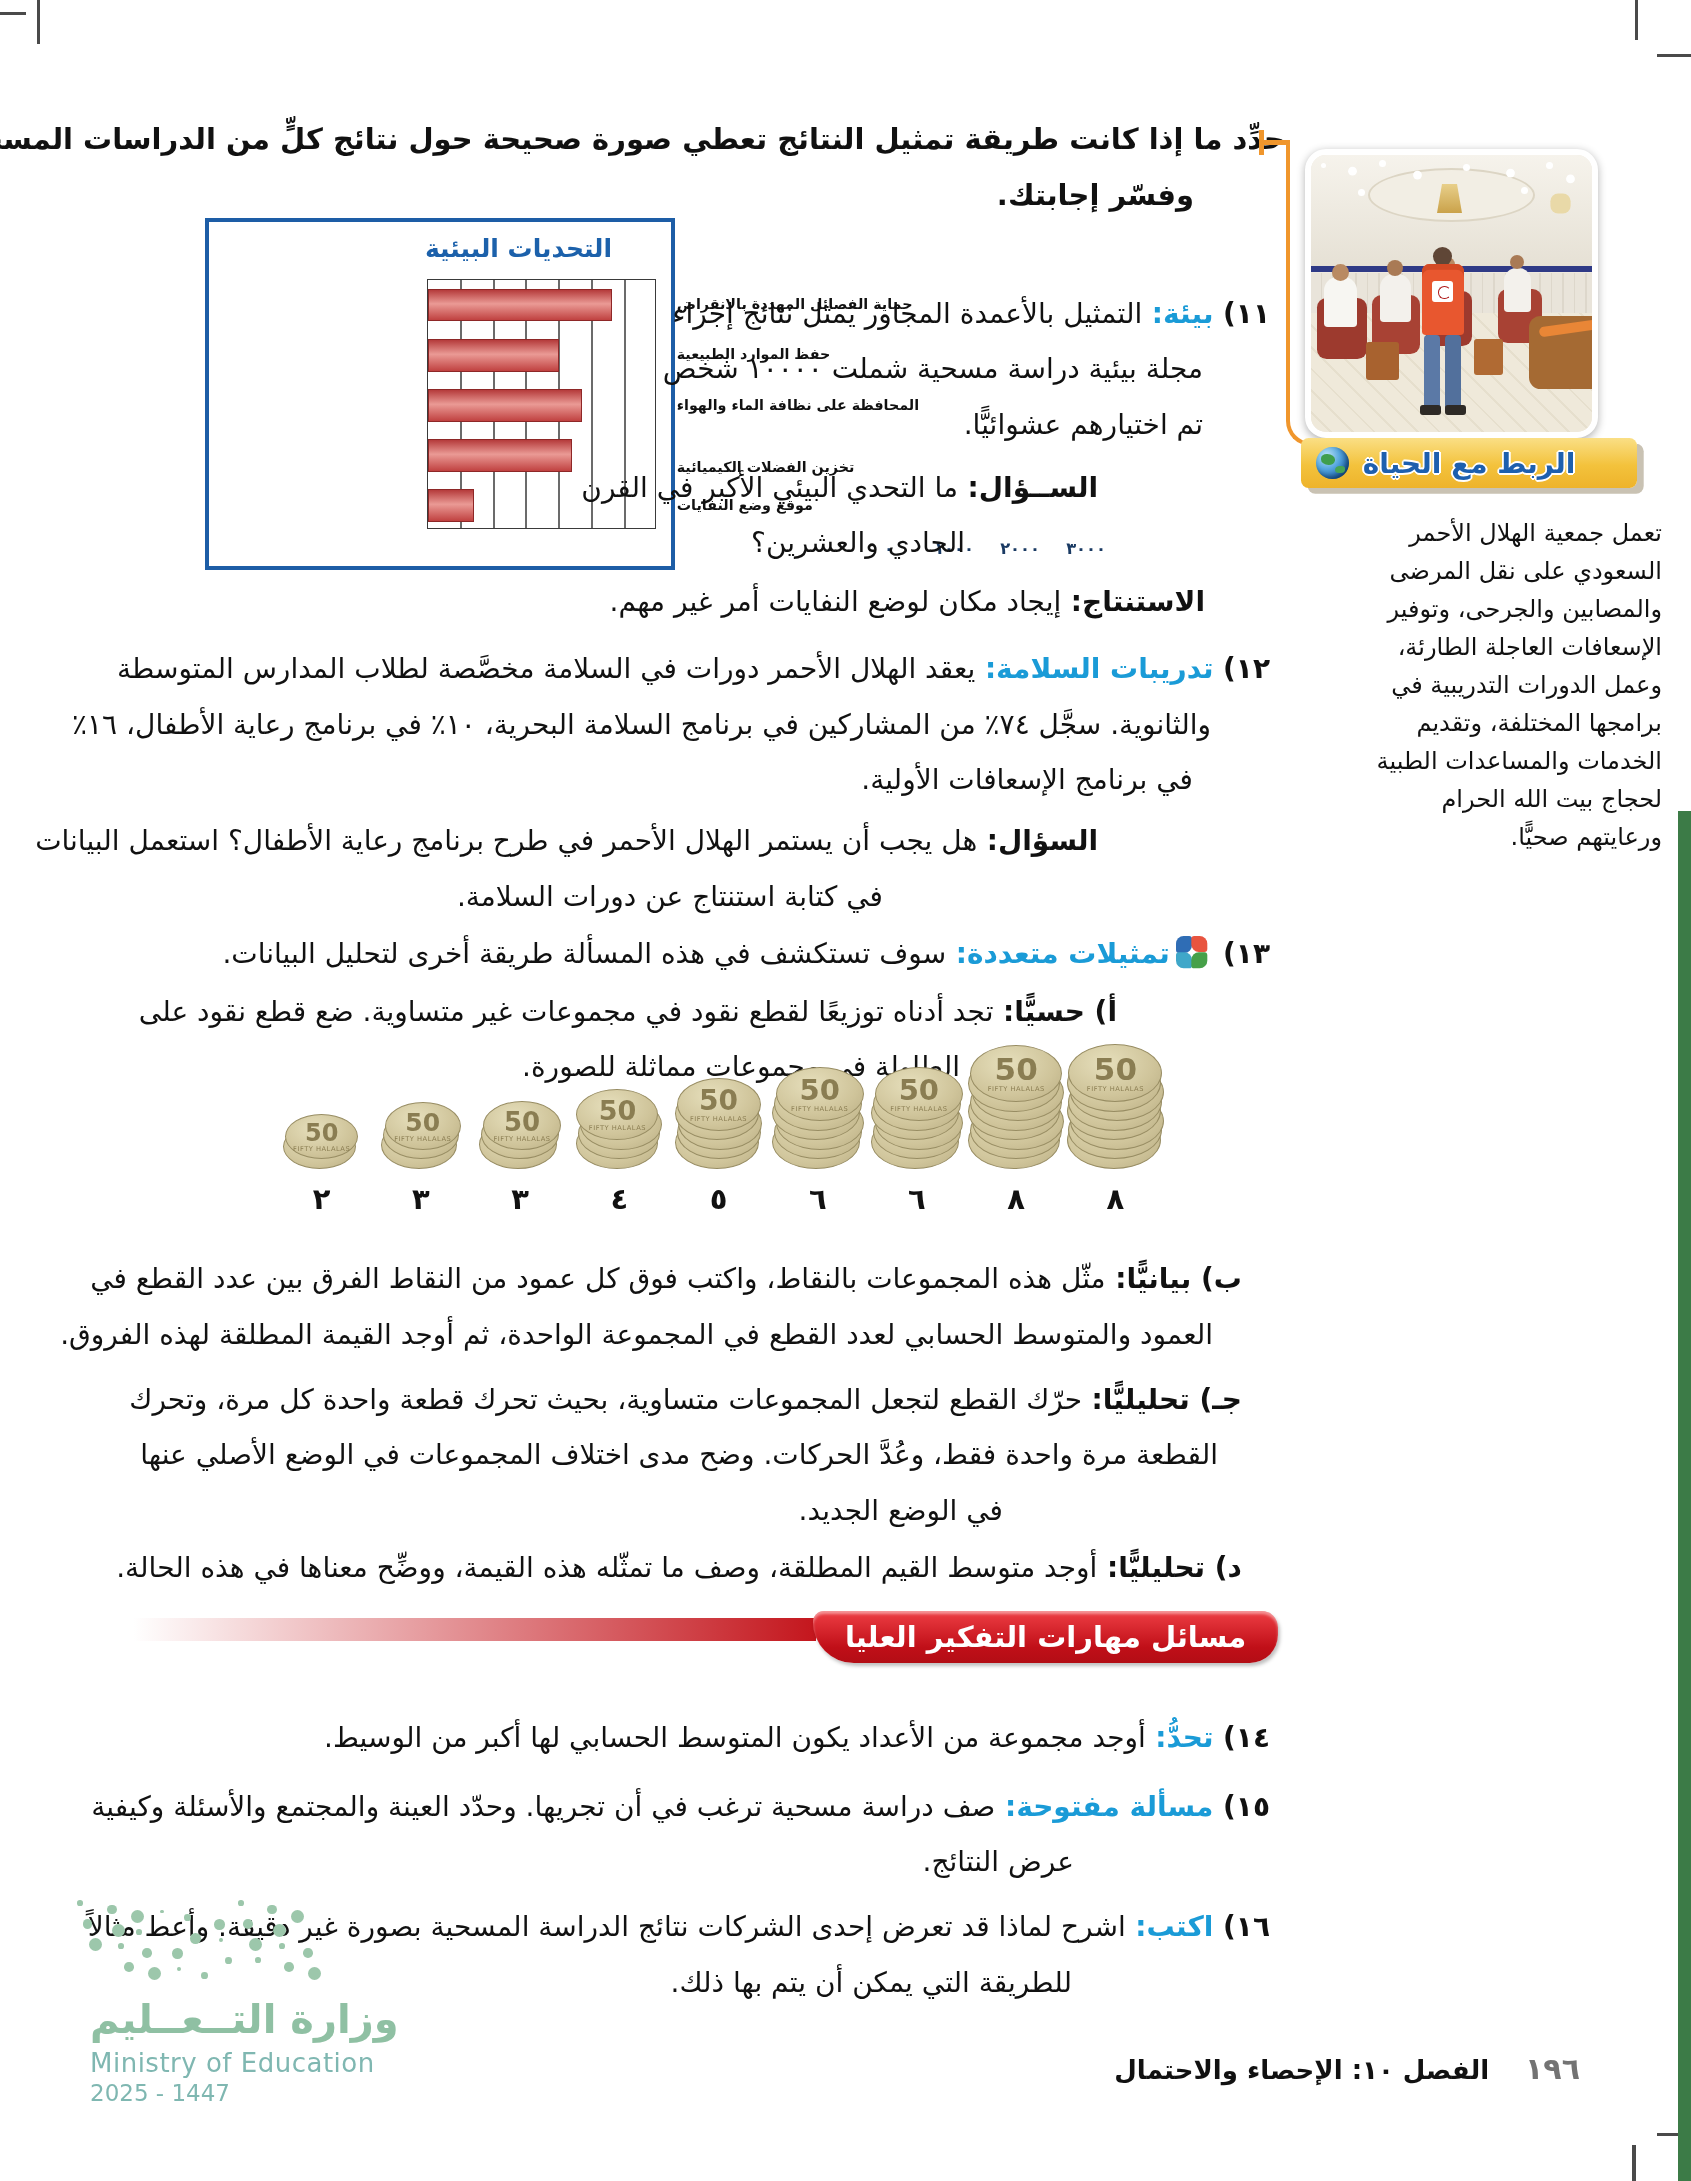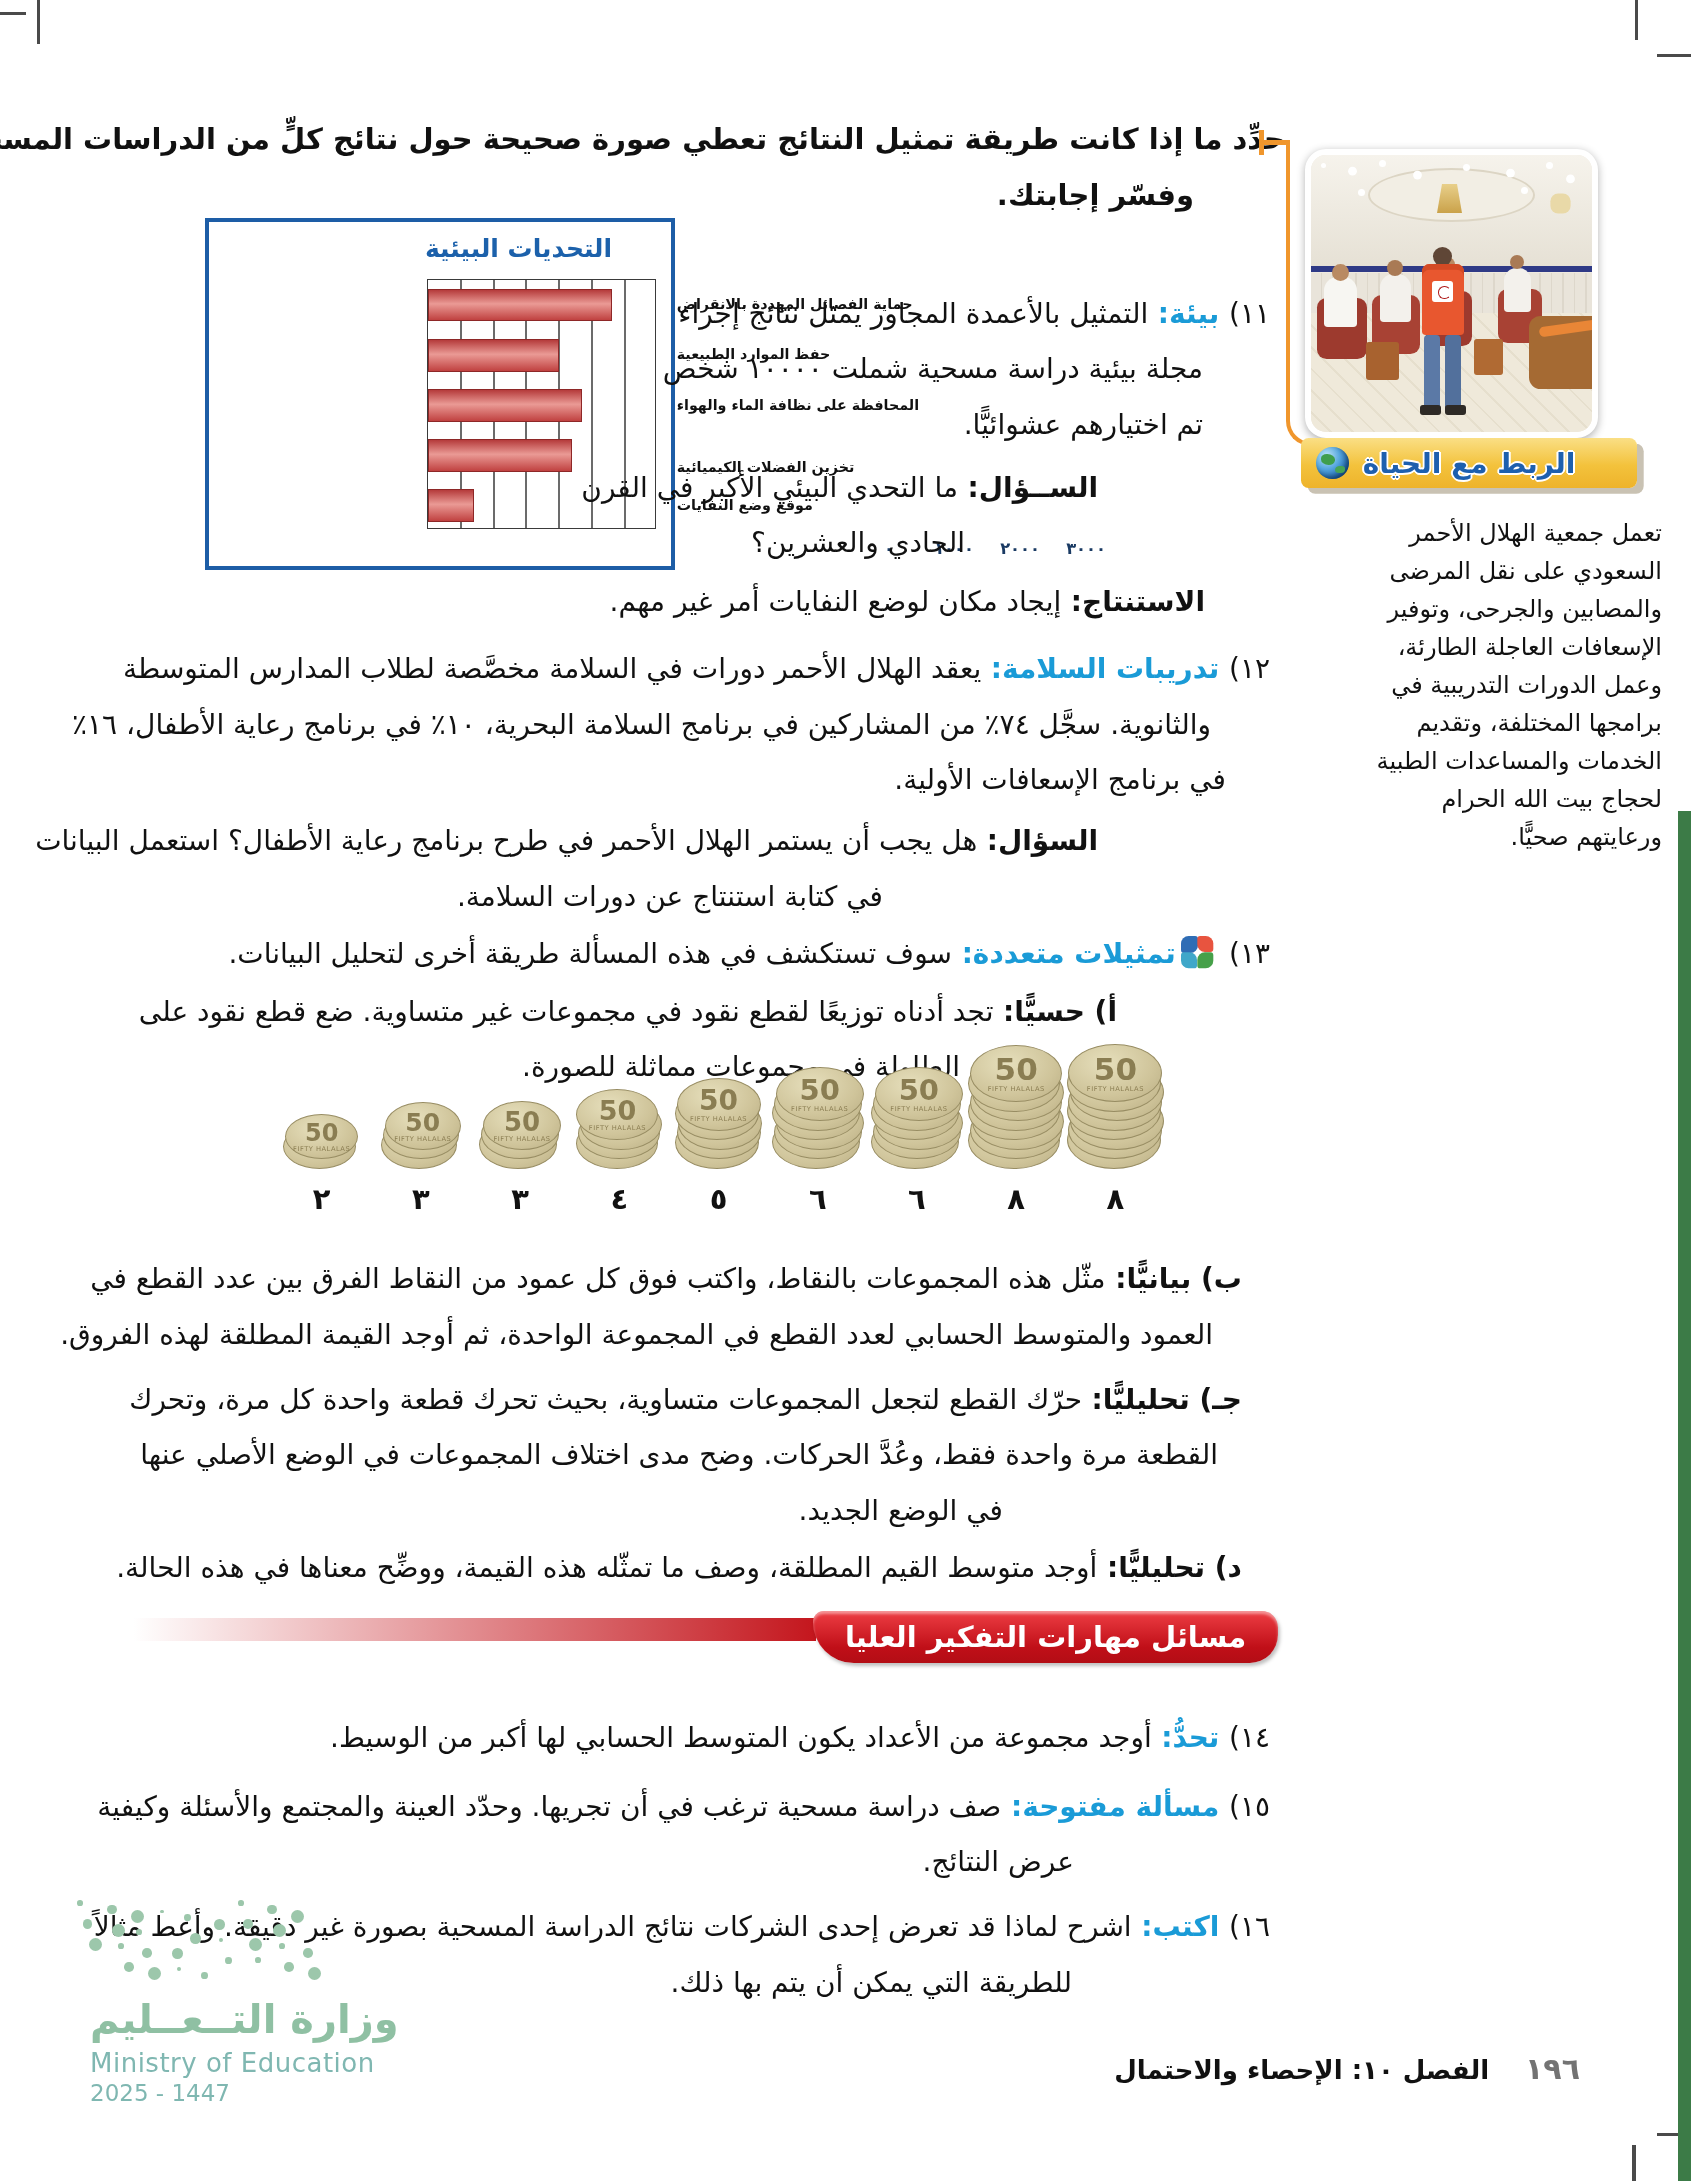--- a/index.html
+++ b/index.html
@@ -1,20 +1,20 @@
 <!DOCTYPE html>
 <html lang="ar" dir="rtl"><head>
 <meta charset="utf-8">
 <style>
   html,body{margin:0;padding:0;background:#fff;}
   #page{position:relative;width:1692px;height:2181px;background:#fff;overflow:hidden;
         font-family:"DejaVu Sans",sans-serif;direction:rtl;}
   .abs{position:absolute;}
   .line{white-space:nowrap;text-align:right;font-size:28px;color:#111;line-height:54px;}
-  .num{font-weight:normal;color:#111;margin-left:9.6px;}
+  .num{font-weight:bold;color:#111;margin-left:9.6px;}
   .lbl{font-weight:bold;color:#1a9bd7;margin-left:9.6px;}
   .qlbl{font-weight:bold;color:#111;margin-left:9.6px;}
   
   .crop{background:#4a4a4a;}
   
   .heading-line{white-space:nowrap;font-size:29px;font-weight:bold;color:#111;text-align:right;}
   
   .oline{background:#f0962c;}
   #connector-elbow{border-left:4.8px solid #f0962c;border-bottom:4.8px solid #f0962c;border-bottom-left-radius:25px;}
   
@@ -131,21 +131,21 @@
   </div>
   <div class="abs line" style="right:726px;top:516px">الحادي والعشرين؟</div>
   <div class="abs line" style="right:486px;top:575px">
     <span class="qlbl">الاستنتاج:</span><span>إيجاد مكان لوضع النفايات أمر غير مهم.</span>
   </div>
 
   <div class="abs line" style="right:421px;top:642px">
     <span class="num">١٢)</span><span class="lbl">تدريبات السلامة:</span><span>يعقد الهلال الأحمر دورات في السلامة مخصَّصة لطلاب المدارس المتوسطة</span>
   </div>
   <div class="abs line" style="right:480px;top:698px">والثانوية. سجَّل ٧٤٪ من المشاركين في برنامج السلامة البحرية، ١٠٪ في برنامج رعاية الأطفال، ١٦٪</div>
-  <div class="abs line" style="right:465px;top:753px">في برنامج الإسعافات الأولية.</div>
+  <div class="abs line" style="right:498px;top:753px">في برنامج الإسعافات الأولية.</div>
   <div class="abs line" style="right:593px;top:814px">
     <span class="qlbl">السؤال:</span><span>هل يجب أن يستمر الهلال الأحمر في طرح برنامج رعاية الأطفال؟ استعمل البيانات</span>
   </div>
   <div class="abs line" style="right:808px;top:870px">في كتابة استنتاج عن دورات السلامة.</div>
 
   <div class="abs line" style="right:421px;top:927px">
     <span class="num">١٣)</span><span class="mr-icon"><i style="left:1.9px;top:1.9px;background:#2f6db5"></i><i style="right:1.9px;top:1.9px;background:#e8543f;transform:rotate(90deg)"></i><i style="left:1.9px;bottom:1.9px;background:#3fa7c9;transform:rotate(-90deg)"></i><i style="right:1.9px;bottom:1.9px;background:#46a049;transform:rotate(180deg)"></i></span><span class="lbl">تمثيلات متعددة:</span><span>سوف تستكشف في هذه المسألة طريقة أخرى لتحليل البيانات.</span>
   </div>
   <div class="abs line" style="right:574px;top:985px">
     <span class="qlbl">أ) حسيًّا:</span><span>تجد أدناه توزيعًا لقطع نقود في مجموعات غير متساوية. ضع قطع نقود على</span>

